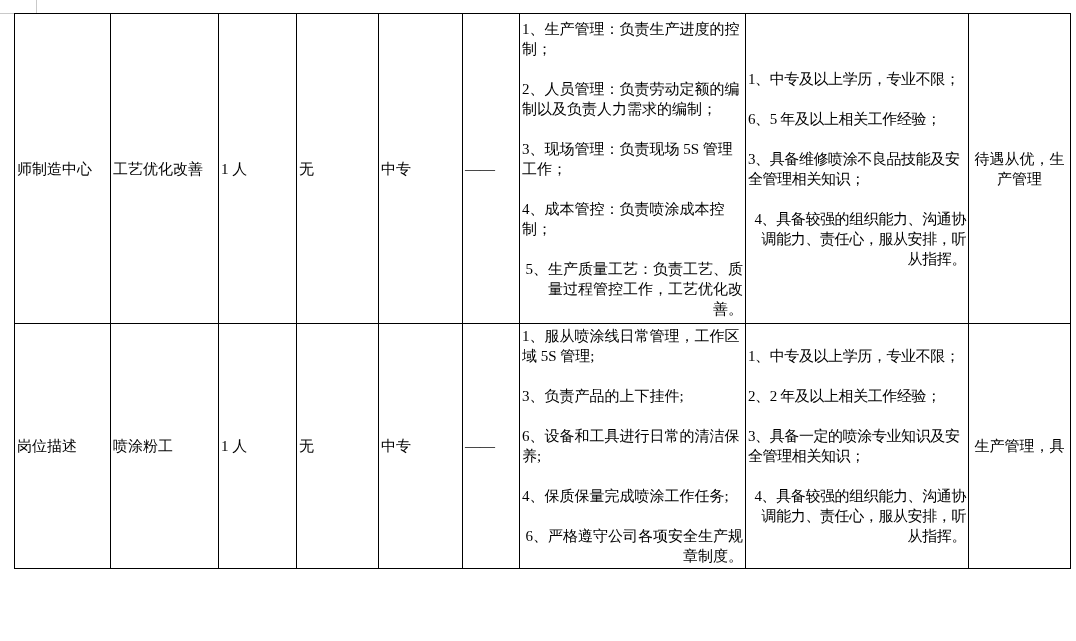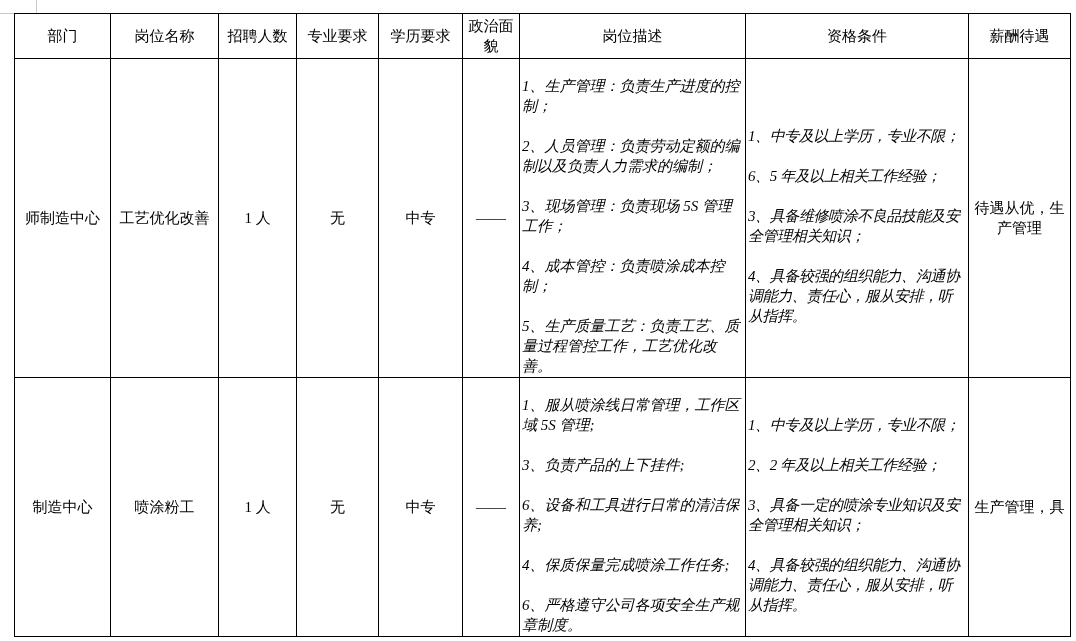--- a/index.html
+++ b/index.html
@@ -36,24 +36,24 @@
     vertical-align: middle;
     background: #ffffff;
     word-break: break-all;
   }
   .recruit th {
     text-align: center;
     height: 45px;
   }
   tr.r1 { height: 310px; }
   tr.r2 { height: 245px; }
-  td.c { text-align: center; }
+  td.c { text-align: left; }
   td.desc { text-align: left; }
-  td.desc p { margin: 16px 0 20px 0; font-style: italic; }
-  td.desc p:last-child { margin-bottom: 0; }
+  td.desc p { margin: 0 0 20px 0; }
+  td.desc p:last-child { margin-bottom: 0; text-align: right; }
   td.qual { letter-spacing: -0.4px; }
   td.salary { text-align: center; }
 </style>
 </head>
 <body>
 
 <div class="remnant-v"></div>
 <div class="remnant-h"></div>
 
 <table class="recruit">
@@ -62,31 +62,20 @@
     <col style="width:108px">
     <col style="width:78px">
     <col style="width:82px">
     <col style="width:84px">
     <col style="width:57px">
     <col style="width:226px">
     <col style="width:223px">
     <col style="width:102px">
   </colgroup>
   <tbody>
-    <tr>
-      <th>部门</th>
-      <th>岗位名称</th>
-      <th>招聘人数</th>
-      <th>专业要求</th>
-      <th>学历要求</th>
-      <th>政治面貌</th>
-      <th>岗位描述</th>
-      <th>资格条件</th>
-      <th>薪酬待遇</th>
-    </tr>
     <tr class="r1">
       <td class="c">师制造中心</td>
       <td class="c">工艺优化改善</td>
       <td class="c">1 人</td>
       <td class="c">无</td>
       <td class="c">中专</td>
       <td class="c">——</td>
       <td class="desc">
           <p>1、生产管理：负责生产进度的控制；</p>
           <p>2、人员管理：负责劳动定额的编制以及负责人力需求的编制；</p>
@@ -96,21 +85,21 @@
         </td>
       <td class="desc qual">
           <p>1、中专及以上学历，专业不限；</p>
           <p>6、5 年及以上相关工作经验；</p>
           <p>3、具备维修喷涂不良品技能及安全管理相关知识；</p>
           <p>4、具备较强的组织能力、沟通协调能力、责任心，服从安排，听从指挥。</p>
         </td>
       <td class="salary">待遇从优，生产管理</td>
     </tr>
     <tr class="r2">
-      <td class="c">制造中心</td>
+      <td class="c">岗位描述</td>
       <td class="c">喷涂粉工</td>
       <td class="c">1 人</td>
       <td class="c">无</td>
       <td class="c">中专</td>
       <td class="c">——</td>
       <td class="desc">
           <p>1、服从喷涂线日常管理，工作区域 5S 管理;</p>
           <p>3、负责产品的上下挂件;</p>
           <p>6、设备和工具进行日常的清洁保养;</p>
           <p>4、保质保量完成喷涂工作任务;</p>

